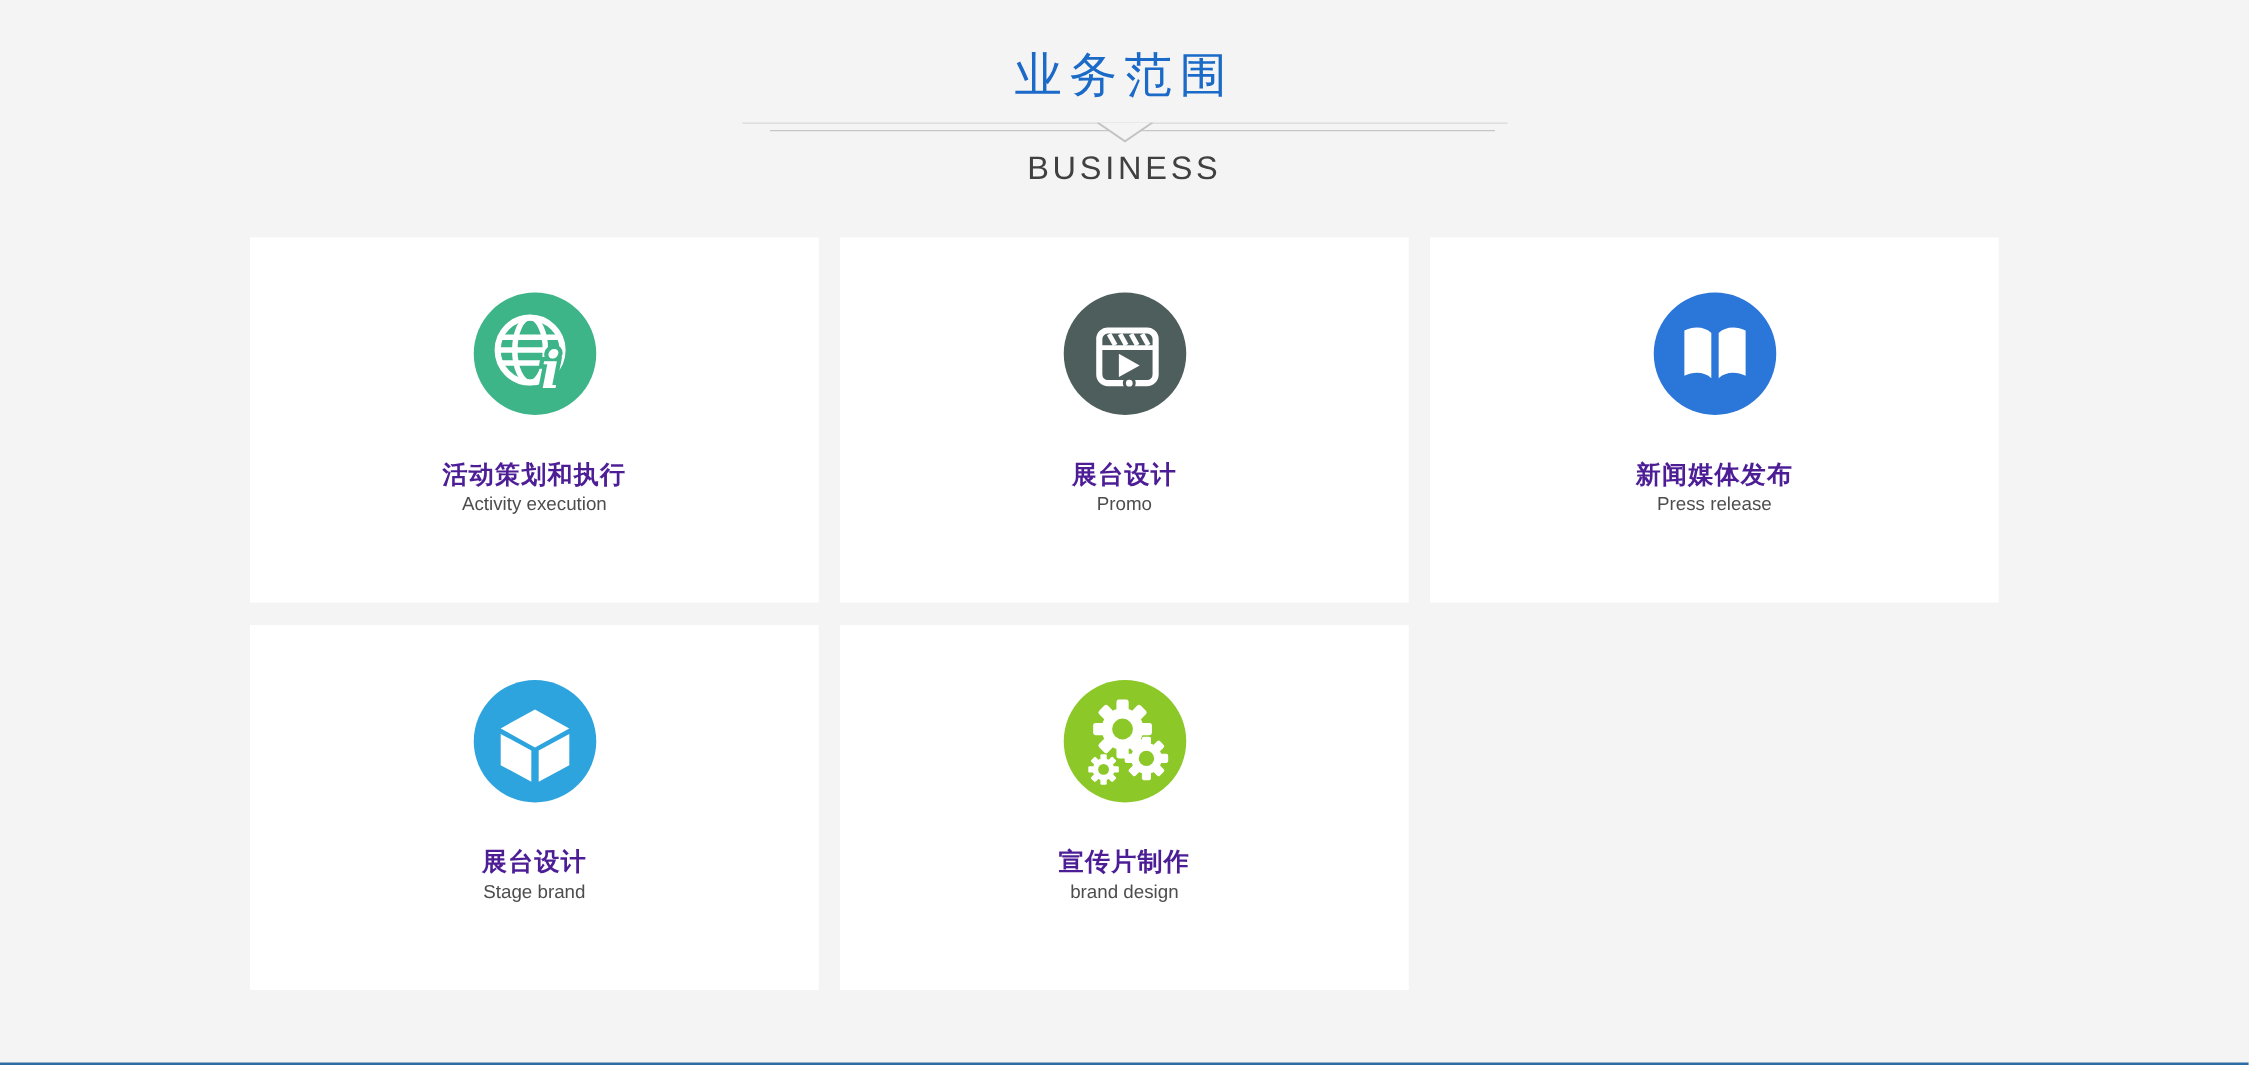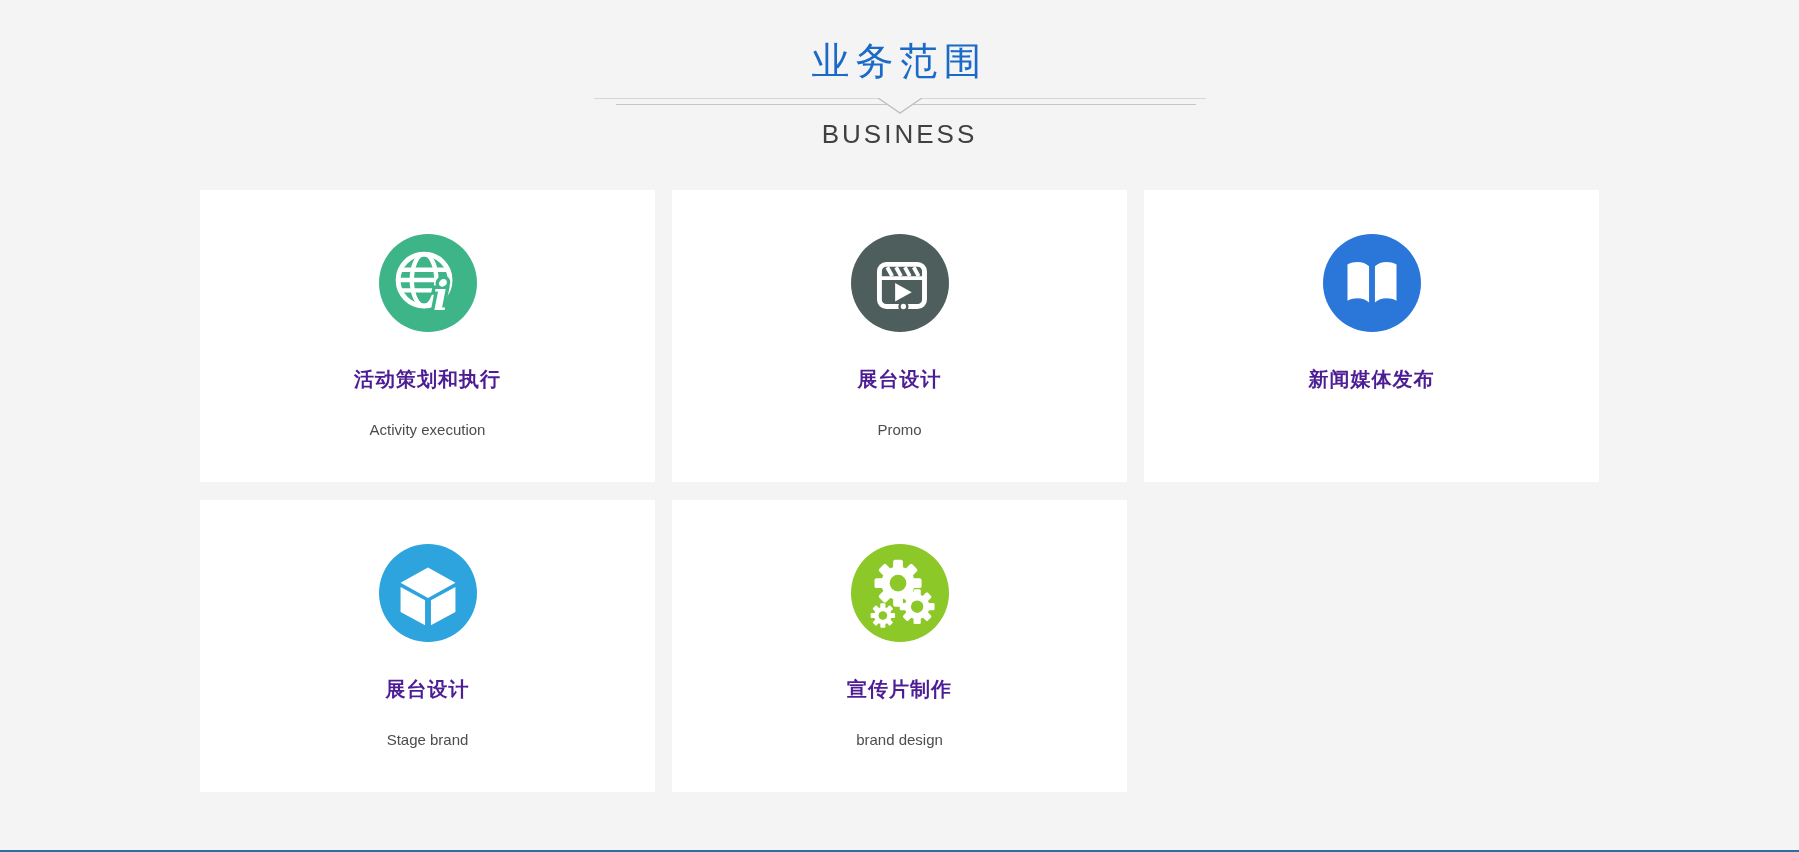--- a/index.html
+++ b/index.html
@@ -63,21 +63,21 @@
   }
   .icon-circle svg { width:98px; height:98px; display:block; }
   .card-title {
     margin-top:34px;
     font-size:20px;
     font-weight:bold;
     color:#4c1d95;
     letter-spacing:1px;
   }
   .card-subtitle {
-    margin-top:28px;
+    margin-top:2px;
     font-size:15px;
     color:#4d4d4d;
   }
   .bottom-rule {
     position:absolute; left:0; right:0; bottom:0; height:2px;
   }
 </style>
 </head>
 <body>
 
@@ -139,20 +139,21 @@
 
 
   <div class="card">
     <div class="icon-circle" style="background-color: rgb(43, 118, 217); color: rgb(43, 118, 217);">
       <svg viewBox="0 0 100 100">
         <path d="M 25,31 C 33,27 42,28 47,33 L 47,70 C 42,65 33,64 25,68 Z" fill="#fff"></path>
         <path d="M 75,31 C 67,27 58,28 53,33 L 53,70 C 58,65 67,64 75,68 Z" fill="#fff"></path>
       </svg>
     </div>
     <div class="card-title">新闻媒体发布</div>
+    <div class="card-subtitle">Press release</div>
   </div>
 
   <div class="card">
     <div class="icon-circle" style="background-color: rgb(45, 164, 221); color: rgb(45, 164, 221);">
       <svg viewBox="0 0 100 100">
         <polygon points="50,24 78,39.5 50,55 22,39.5" fill="#fff"></polygon>
         <polygon points="22,44 47,57.5 47,83 22,69.5" fill="#fff"></polygon>
         <polygon points="78,44 53,57.5 53,83 78,69.5" fill="#fff"></polygon>
       </svg>
     </div>

